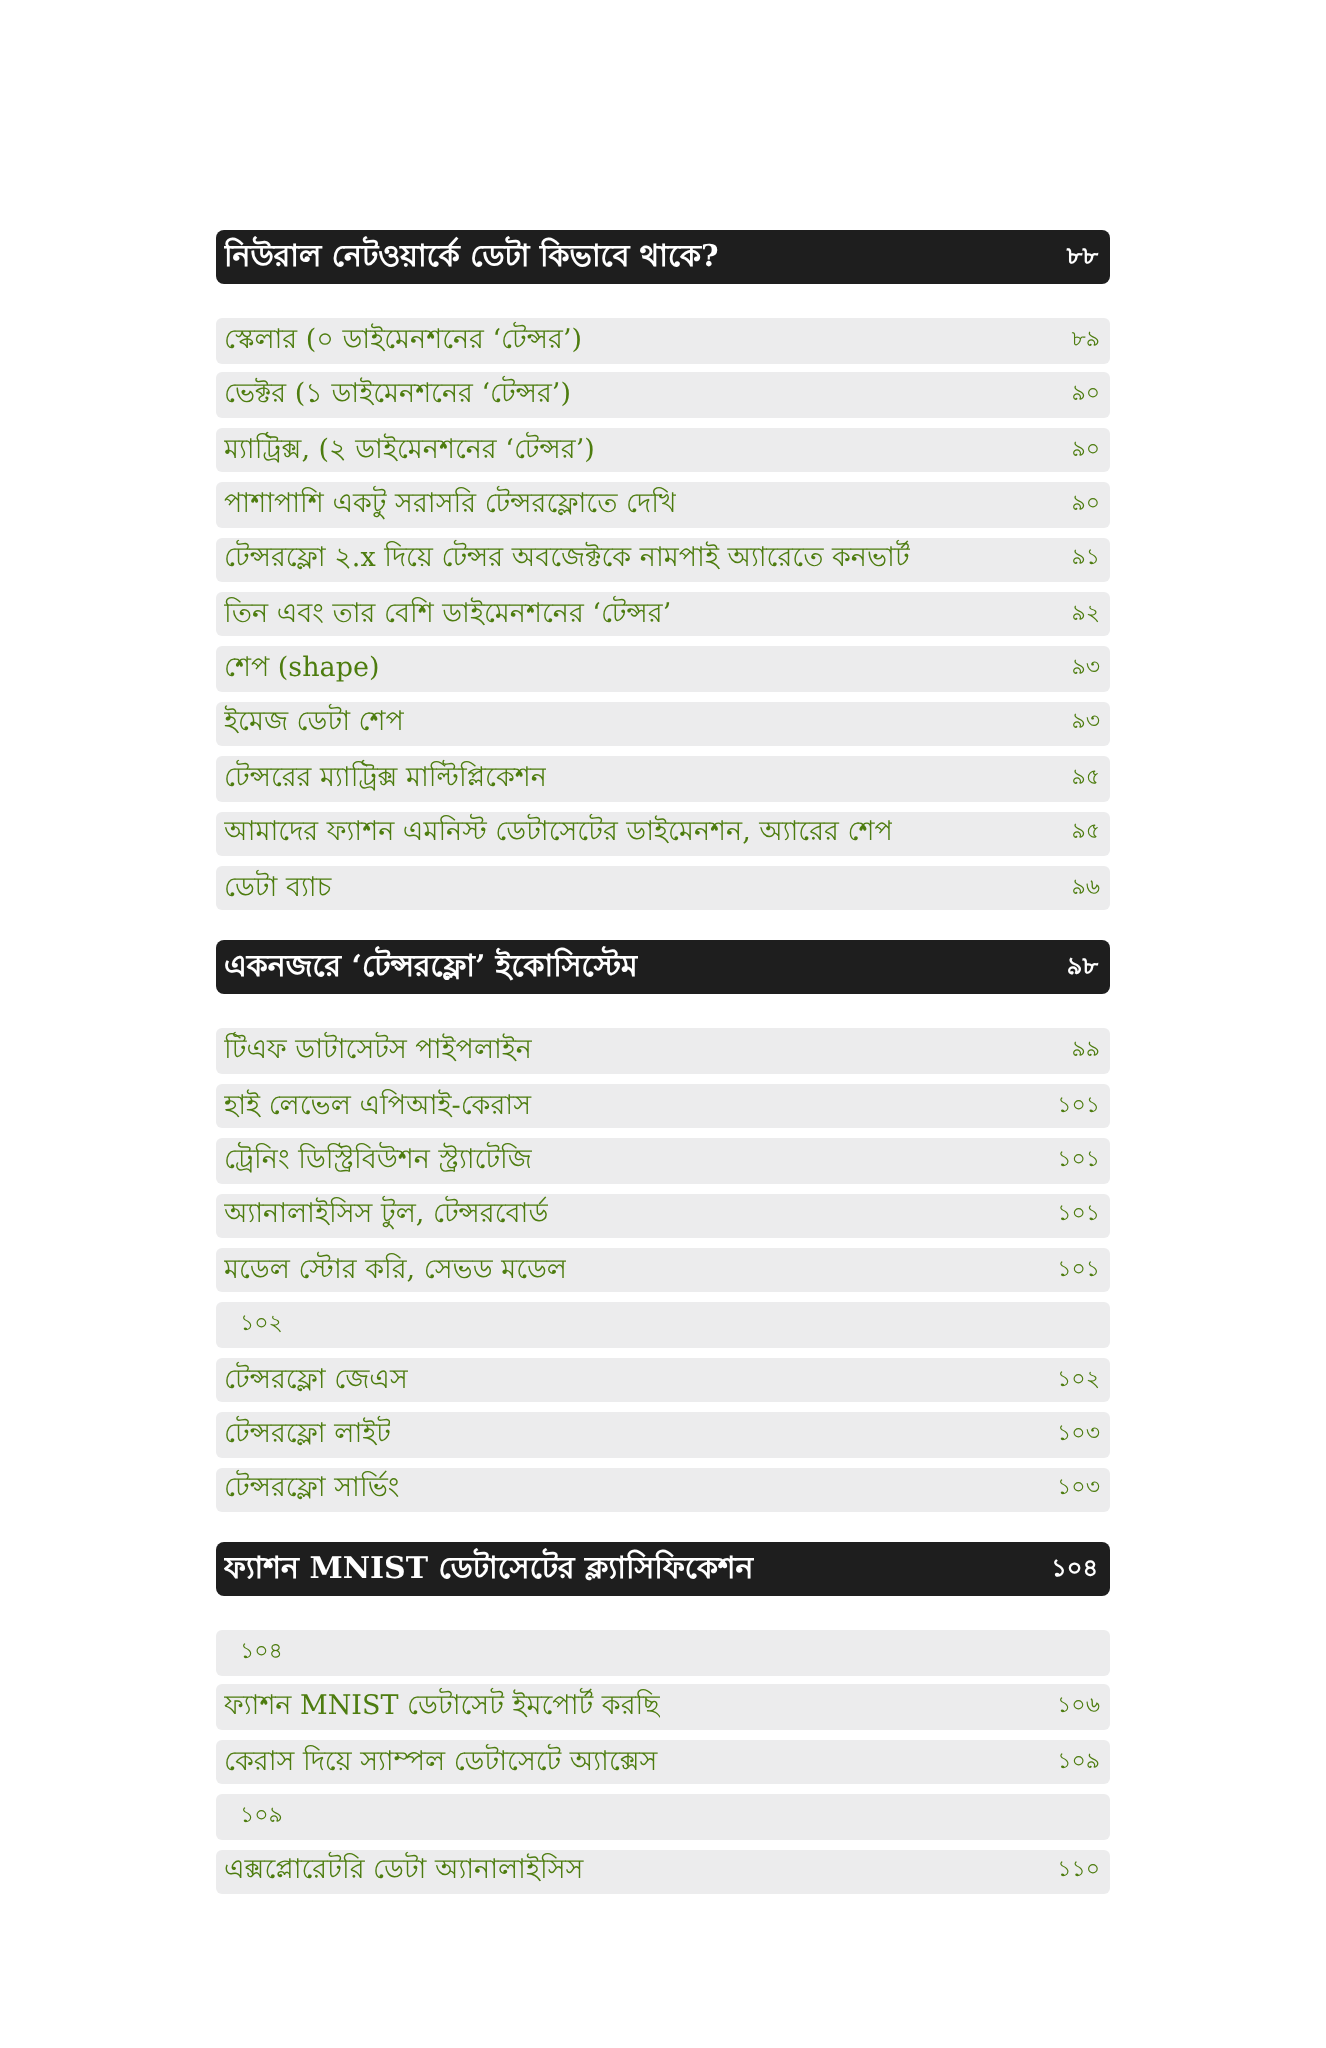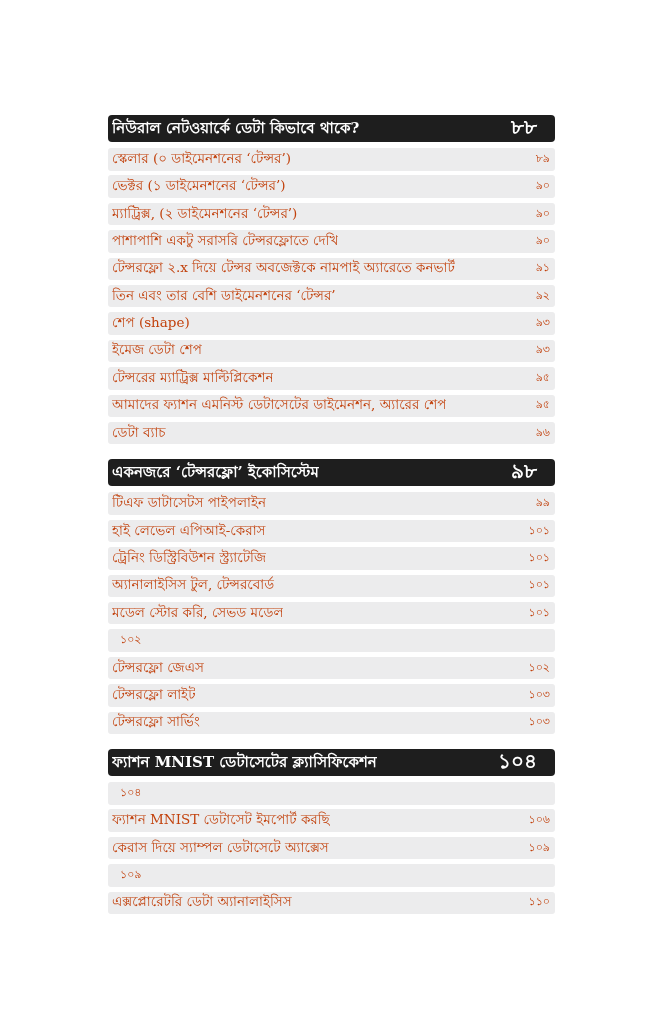--- a/index.html
+++ b/index.html
@@ -28,46 +28,46 @@
       text-align: right;
     }
     .section-header {
       display: flex;
       align-items: center;
       justify-content: space-between;
       height: 27px;
       background: #1e1e1e;
       color: #ffffff;
       border-radius: 4px;
-      padding: 0 18px 0 4px;
+      padding: 0 6px 0 4px;
       box-sizing: border-box;
-      margin-bottom: 6px;
+      margin-bottom: 17px;
     }
     .section-header .title {
       font-size: 15px;
       font-weight: bold;
       white-space: nowrap;
       overflow: hidden;
     }
     .section-header .page {
-      font-size: 20px;
+      font-size: 12px;
       font-weight: bold;
       font-family: Liberation Mono, monospace;
     }
     .entry {
       display: flex;
       align-items: center;
       justify-content: space-between;
       height: 22.5px;
       background: #ececed;
       border-radius: 3px;
       padding: 0 5px 0 4px;
       box-sizing: border-box;
       margin-bottom: 4.9px;
-      color: #c2410c;
+      color: #4d7c0f;
     }
     .entry .title {
       font-size: 13.5px;
       white-space: nowrap;
       overflow: hidden;
     }
     .entry .page {
       font-size: 11px;
       padding-left: 8px;
     }

